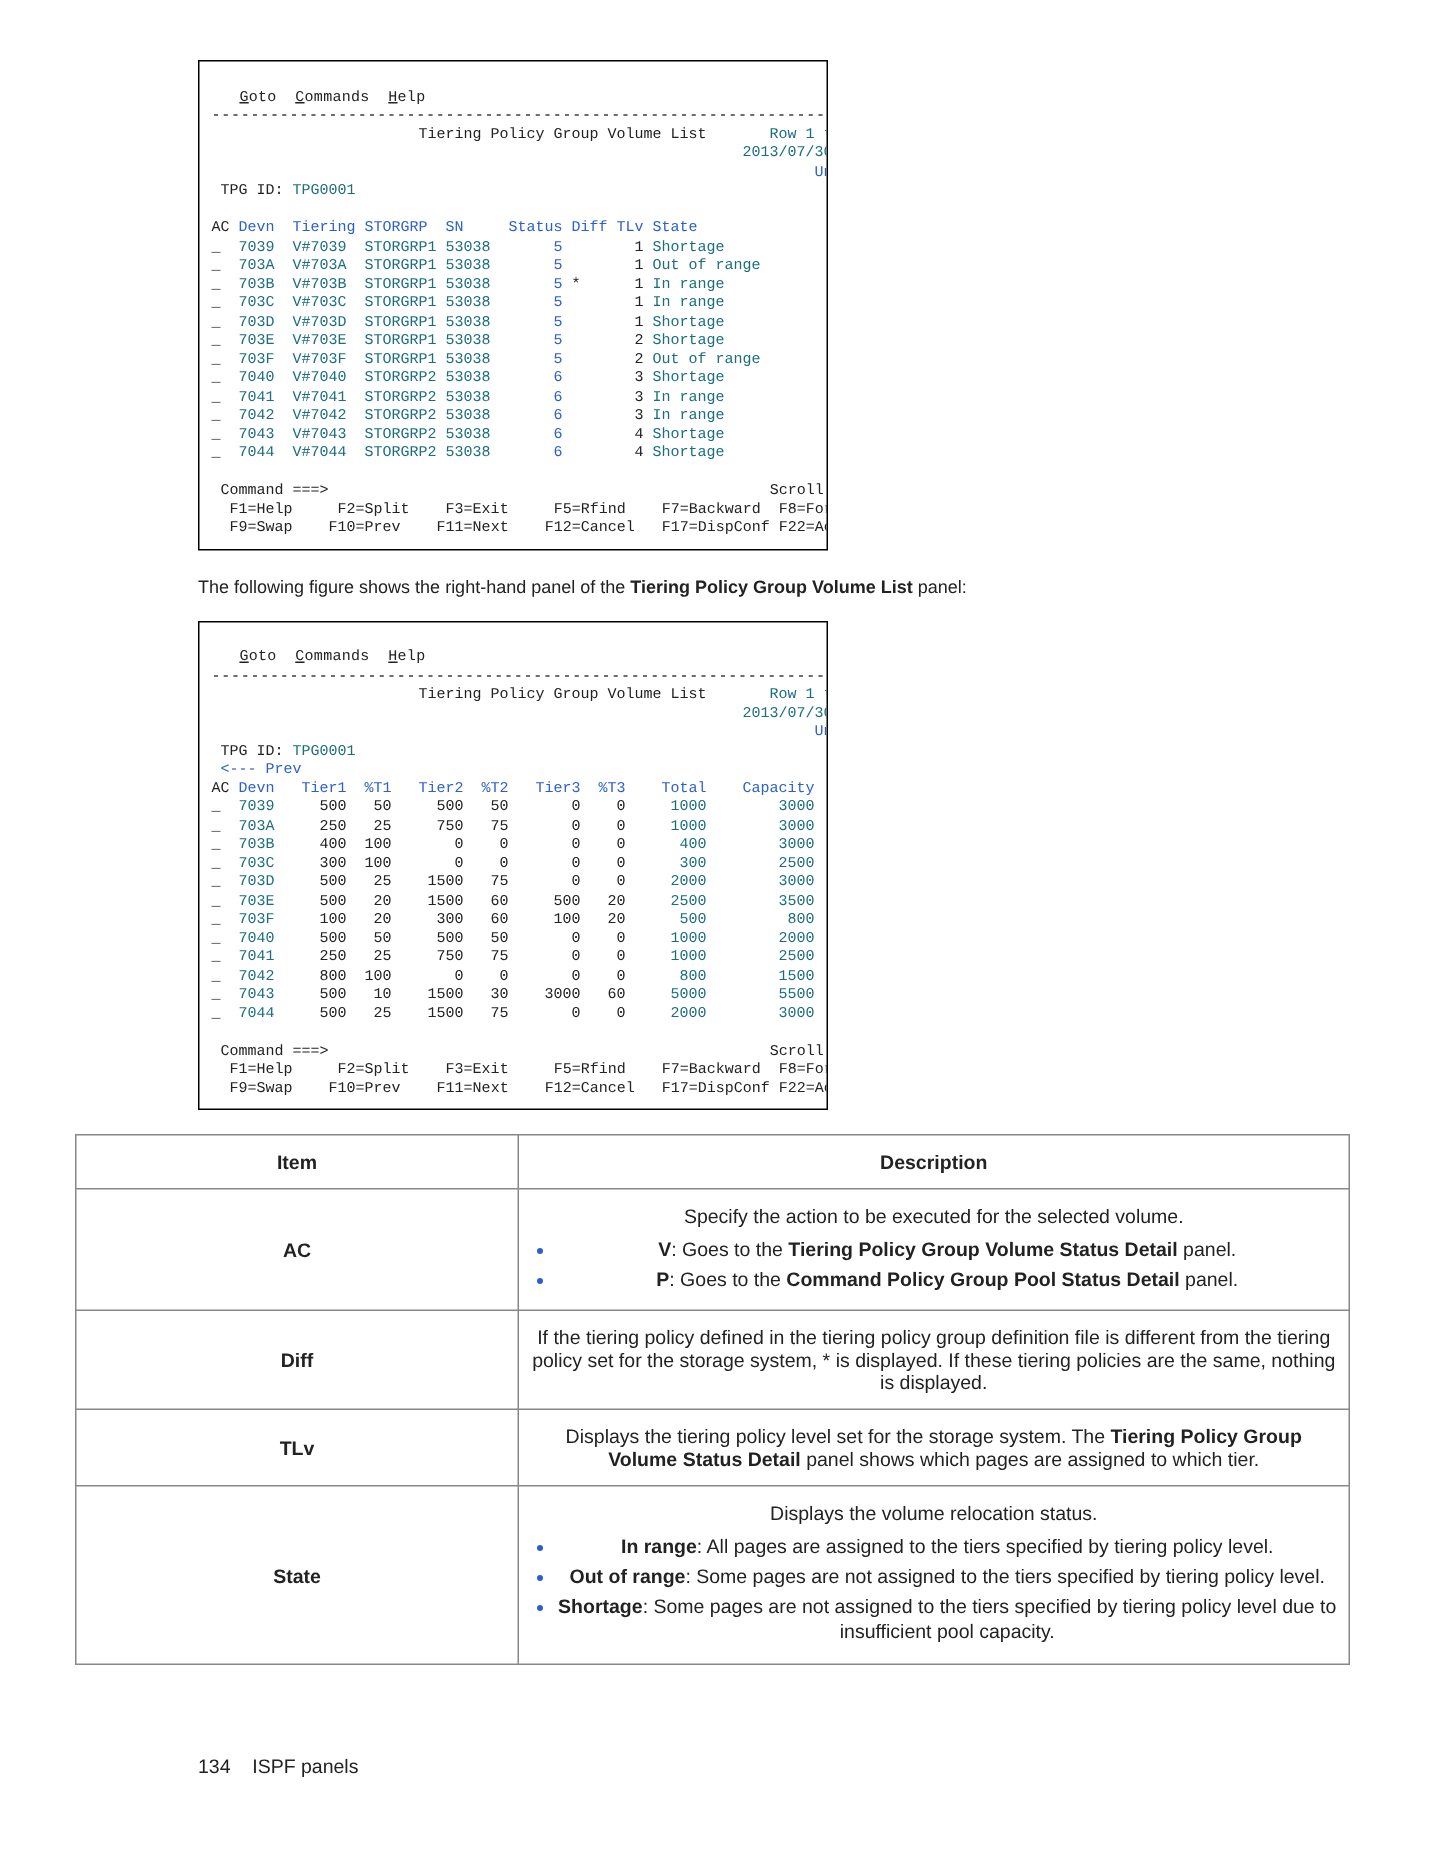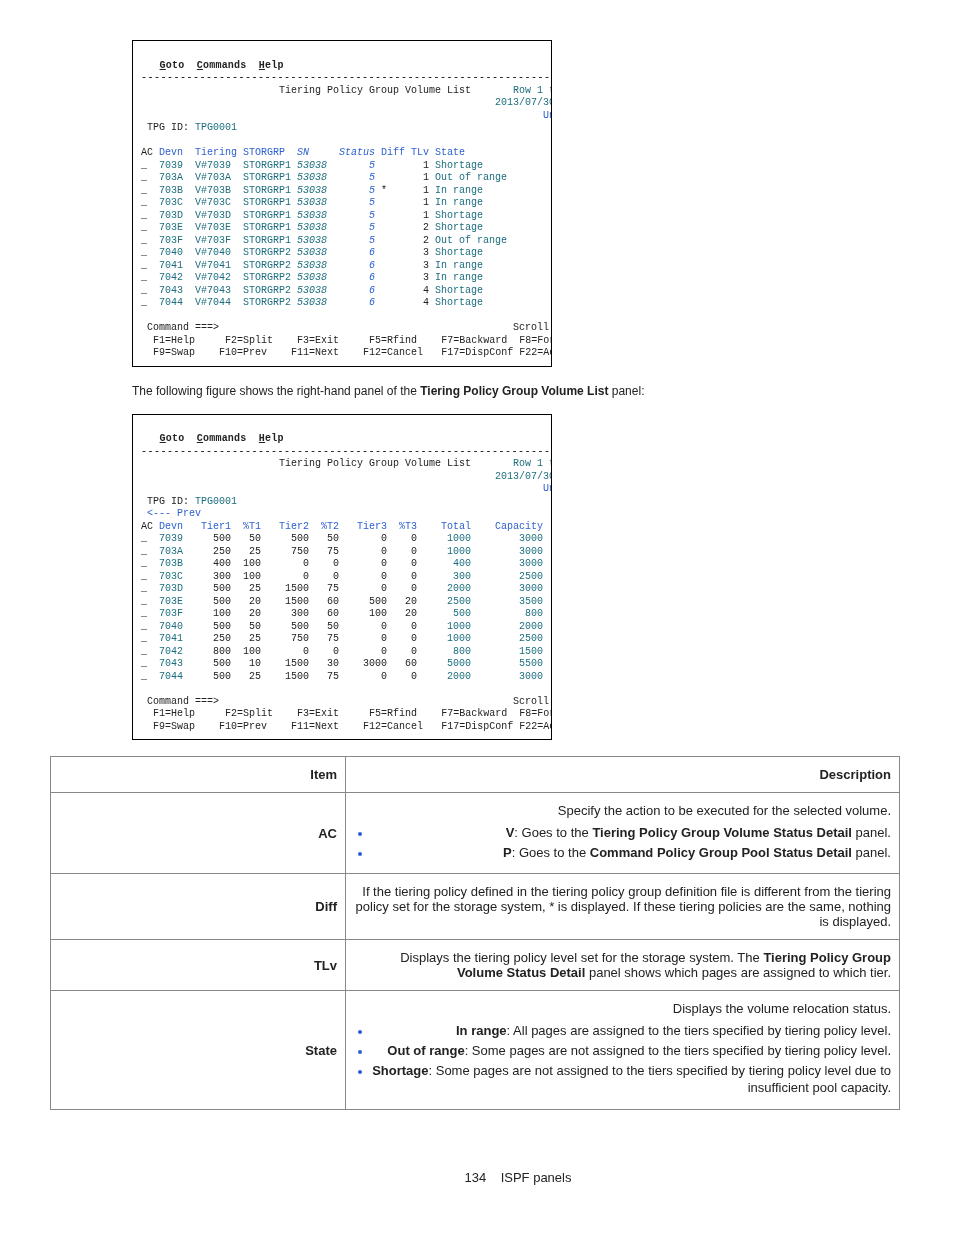--- a/index.html
+++ b/index.html
@@ -17,21 +17,21 @@
     width: 402px;
     margin-left: 82px;
     margin-bottom: 16px;
     padding: 6px 8px 6px 8px;
     font-family: "Courier New", monospace;
     font-size: 10px;
     line-height: 1.25;
     white-space: pre;
     overflow: hidden;
   }
-  .menu-line { letter-spacing: 0.2px; font-weight: bold; }
+  .menu-line { letter-spacing: 0.2px; }
   .ul-first { text-decoration: underline; }
   .dashed { letter-spacing: 0.5px; color:#000; }
   .teal  { color:#1c6e7e; }
   .blue  { color:#2b5fd1; }
   .row   { display: block; }
   .caption {
     margin: 8px 0 14px 82px;
     font-size: 12px;
     line-height: 1.45;
   }
@@ -39,21 +39,21 @@
   
   table.desc {
     border-collapse: collapse;
     width: 850px;
     margin-top: 6px;
     font-size: 13px;
   }
   table.desc th, table.desc td {
     border: 1px solid #888;
     padding: 10px 8px 10px 8px;
-    text-align: right;
+    text-align: center;
     vertical-align: top;
   }
   table.desc th {
     font-weight: bold;
     background: #fff;
   }
   table.desc td.item {
     width: 278px;
     font-weight: bold;
     vertical-align: middle;
@@ -64,27 +64,26 @@
   }
   ul.bullets li {
     margin: 2px 0;
     line-height:1.35;
   }
   ul.bullets li::marker { color:#2b5fd1; font-size:12px; }
   .footer {
     margin-top: 60px;
     font-size: 13px;
     margin-left: 82px;
-    text-align: center;
   }
   .c3  { display:inline-block; width: 3ch; }
   .c4  { display:inline-block; width: 4ch; }
   .c5  { display:inline-block; width: 5ch; }
   .c6  { display:inline-block; width: 6ch; }
-  .c7  { display:inline-block; width: 7ch; font-style: italic; }
+  .c7  { display:inline-block; width: 7ch; }
   .c8  { display:inline-block; width: 8ch; }
   .c9  { display:inline-block; width: 9ch; }
   .tr  { text-align: right; }
   #panel1-rows, #panel2-rows { display:block; }
 </style>
 </head>
 <body>
 
 <div class="panel">
 <span class="menu-line">   <span class="ul-first">G</span><span>oto</span>  <span class="ul-first">C</span>ommands  <span class="ul-first">H</span>elp</span>

